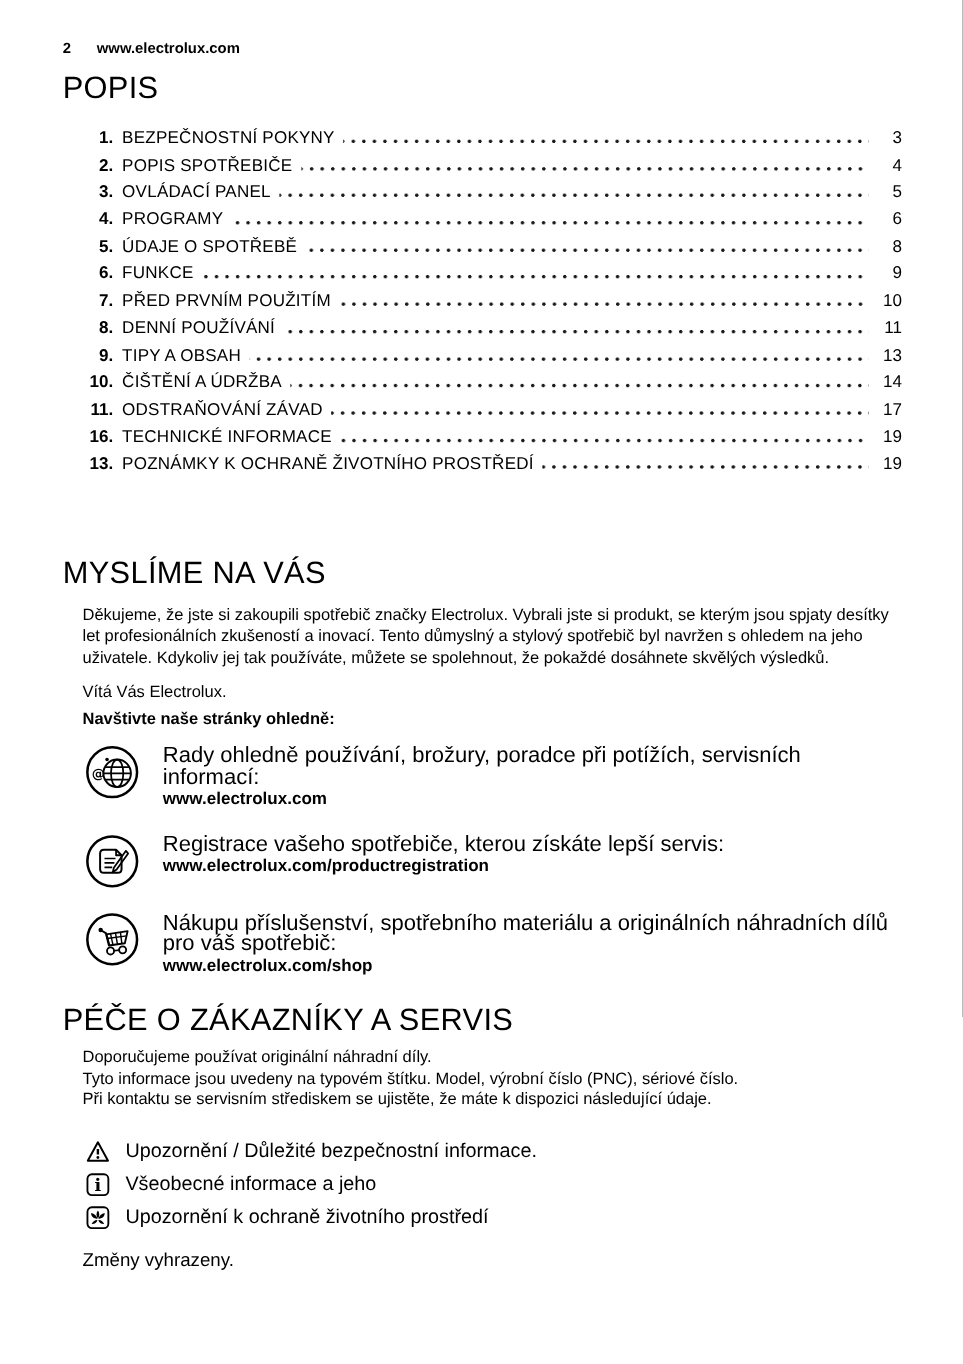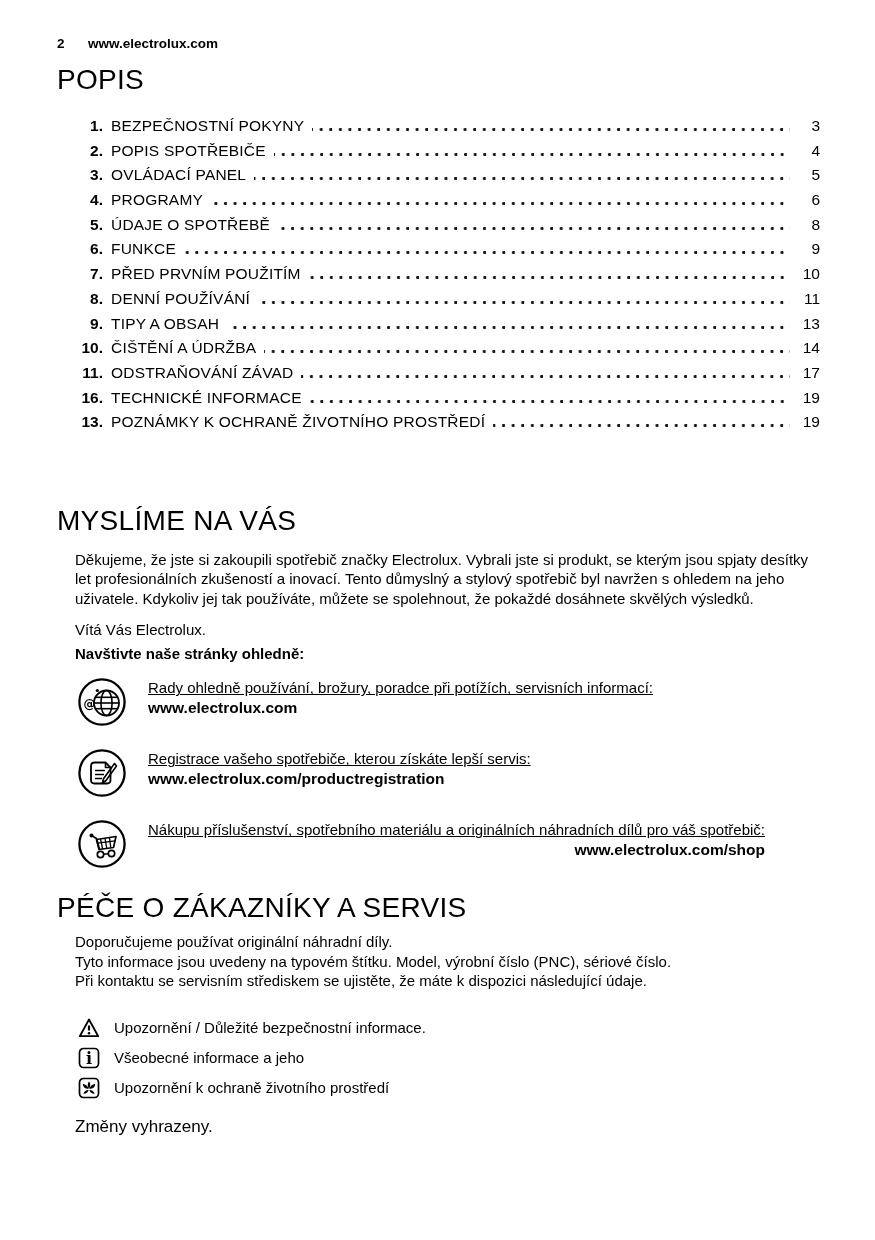--- a/index.html
+++ b/index.html
@@ -28,31 +28,31 @@
   }
   .toc-page{width:24px;text-align:right;flex:none;}
   
   .body-text{font-size:15px;line-height:19.5px;}
   .intro{margin:14px 55px 0 75px;}
   .welcome{margin:12px 0 0 75px;}
   .visit{margin:4px 0 0 75px;font-weight:bold;}
   
   .resources{margin:14px 55px 0 77px;}
   .resource{display:flex;align-items:flex-start;margin-bottom:21px;}
-  .resource:last-child{margin-bottom:0;text-align:right;}
+  .resource:last-child{margin-bottom:0;}
   .resource .circle-icon{width:50px;height:50px;flex:none;margin-right:21px;}
   .resource .r-text{padding-top:1px;}
-  .r-line{font-size:15px;line-height:19.5px;text-decoration:underline;}
+  .r-line{font-size:20px;line-height:19.5px;}
   .r-url{font-size:15.5px;line-height:19.5px;font-weight:bold;}
   
   .care-lines{margin:9px 55px 0 75px;}
   .notices{margin:22px 0 0 77px;}
   .notice{display:flex;align-items:center;height:30px;}
   .notice .sq-icon{width:24px;height:24px;flex:none;margin-right:13px;}
-  .notice .n-text{font-size:15px;}
+  .notice .n-text{font-size:18px;}
   .footer-note{margin:14px 0 0 75px;font-size:17px;}
   svg{display:block;}
 </style>
 </head>
 <body>
 
 <div class="page">
 
   <div class="header">
     <span class="pageno">2</span>

